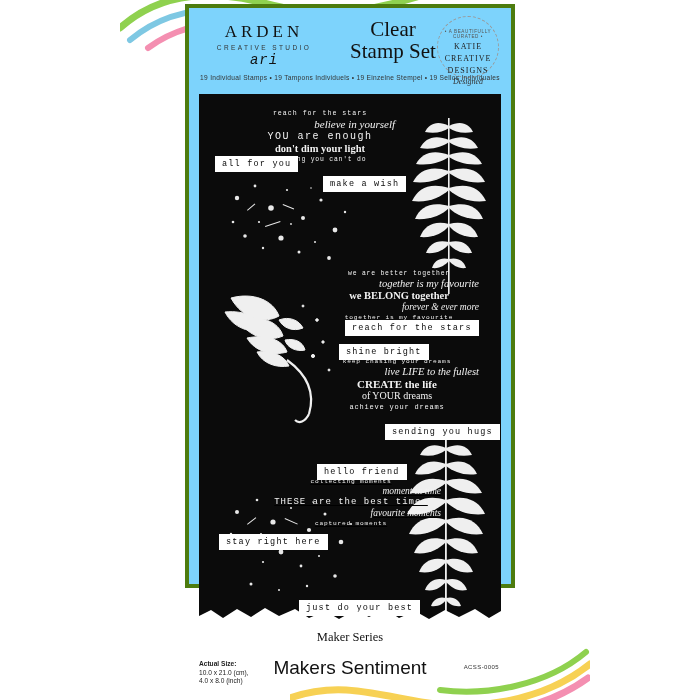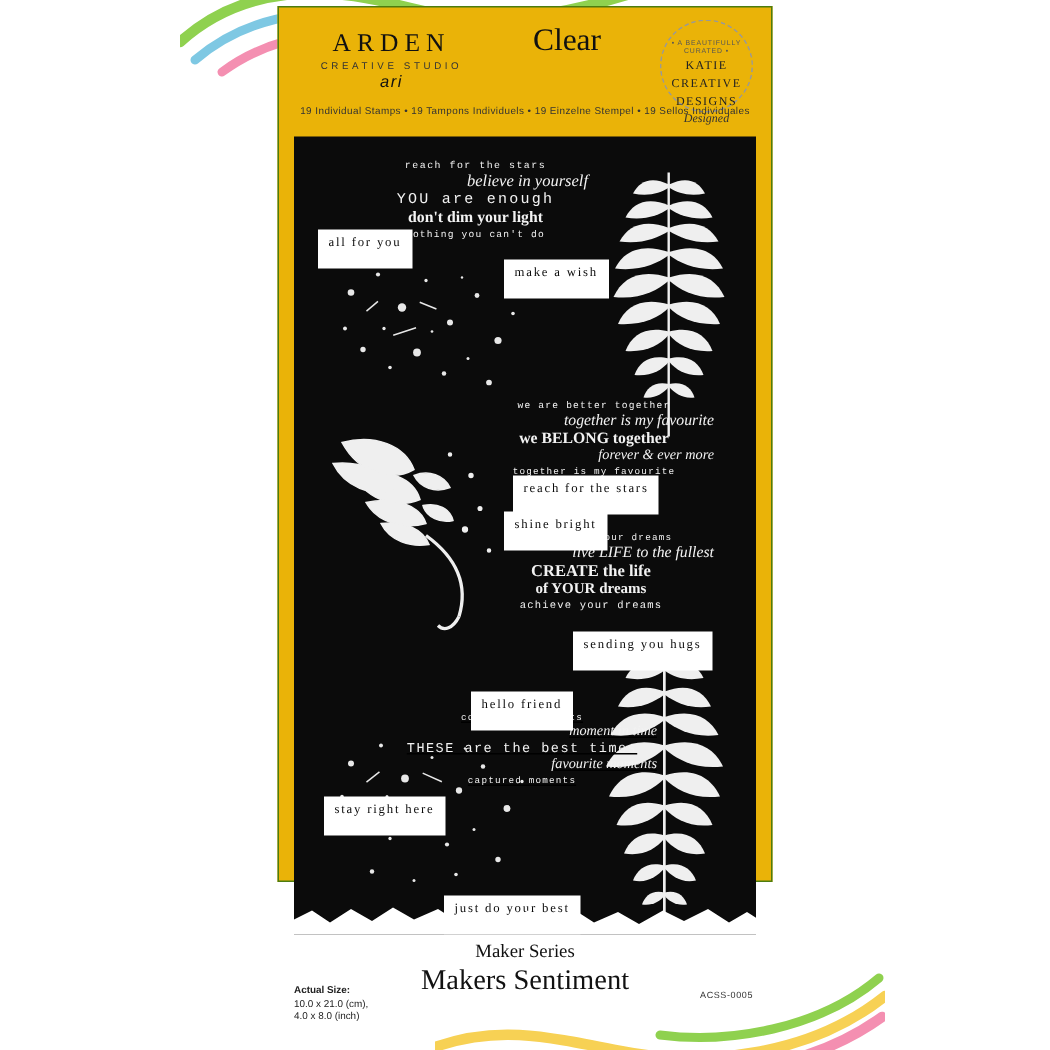--- a/index.html
+++ b/index.html
@@ -29,22 +29,22 @@
   .swoosh.tl { left: 120px; top: -12px; }
   .swoosh.br { right: 110px; bottom: -14px; }
 
   
   .package {
     position: absolute;
     left: 185px;
     top: 4px;
     width: 330px;
     height: 584px;
-    background: #eab308;
-    border: 1px solid #4d7c0f;
+    background: #7dd3fc;
+    border: 4px solid #4d7c0f;
     box-sizing: border-box;
   }
 
   
   .pkg-header {
     position: relative;
     height: 86px;
     padding: 10px 14px 0 14px;
     box-sizing: border-box;
   }
@@ -62,30 +62,30 @@
     color: #111;
     font-weight: 400;
   }
   .brand-sub {
     font-size: 6.5px;
     letter-spacing: 2.4px;
     color: #333;
     margin-top: 2px;
   }
   .brand-script {
-    font-family: Liberation Sans, sans-serif;
+    font-family: Liberation Mono, monospace;
     font-style: italic;
-    font-size: 11px;
+    font-size: 14px;
     color: #111;
     margin-top: 1px;
     letter-spacing: 1px;
   }
   .title-block {
     position: absolute;
-    left: 132px;
+    left: 144px;
     top: 10px;
     width: 120px;
     text-align: center;
   }
   .title-1, .title-2 {
     font-family: "Liberation Serif", serif;
     font-size: 21px;
     line-height: 22px;
     color: #111;
     font-weight: 400;
@@ -151,24 +151,24 @@
     right: 0;
     bottom: -2px;
     height: 26px;
   }
 
   
   .chip {
     position: absolute;
     background: #ffffff;
     color: #0b0b0b;
-    font-family: Liberation Serif, serif;
+    font-family: Liberation Mono, monospace;
     font-size: 8.5px;
     letter-spacing: 1.2px;
-    padding: 3px 7px 13px 7px;
+    padding: 3px 7px 3px 7px;
     white-space: nowrap;
     transform-origin: center;
   }
   .mono { font-family: "Liberation Mono", monospace; }
   .serif { font-family: "Liberation Serif", serif; }
   .script { font-family: "Liberation Serif", serif; font-style: italic; text-align: right; }
 
   .cluster { position: absolute; text-align: center; }
   .cluster div { color: #f2f2f2; white-space: nowrap; }
 
@@ -179,25 +179,25 @@
     padding-top: 4px;
     box-sizing: border-box;
     text-align: center;
   }
   .series {
     font-family: "Liberation Serif", serif;
     font-size: 12.5px;
     color: #111;
   }
   .prod-name {
-    font-family: Liberation Serif, serif;
+    font-family: Liberation Sans, sans-serif;
     font-size: 19px;
     line-height: 21px;
     color: #111;
-    margin-top: 1px;
+    margin-top: 12px;
   }
   .size-block {
     position: absolute;
     left: 10px;
     bottom: 12px;
     text-align: left;
     font-size: 6.6px;
     line-height: 8.6px;
     color: #222;
   }
@@ -233,20 +233,21 @@
     <div class="pkg-header">
 
       <div class="brand">
         <div class="brand-name">ARDEN</div>
         <div class="brand-sub">CREATIVE STUDIO</div>
         <div class="brand-script">ari</div>
       </div>
 
       <div class="title-block">
         <div class="title-1">Clear</div>
+        <div class="title-2">Stamp Set</div>
       </div>
 
       <div class="stamp-badge">
         <div class="badge-top">• A BEAUTIFULLY CURATED •</div>
         <div class="badge-main">KATIE</div>
         <div class="badge-main">CREATIVE</div>
         <div class="badge-main">DESIGNS</div>
         <div class="badge-script">Designed</div>
       </div>
 
@@ -395,34 +396,34 @@
           <div class="script" style="font-size:10.5px; margin-top:1px;">together is my favourite</div>
           <div class="serif" style="font-size:10.5px; font-weight:bold; margin-top:1px;">we BELONG together</div>
           <div class="script" style="font-size:9.5px; margin-top:1px;">forever &amp; ever more</div>
           <div class="mono" style="font-size:6.2px; letter-spacing:0.8px; margin-top:2px;">together is my favourite</div>
         </div>
 
         <div class="cluster" style="left:116px; top:264px; width:164px;">
           <div class="mono" style="font-size:6.2px; letter-spacing:0.8px;">keep chasing your dreams</div>
           <div class="script" style="font-size:10.5px; margin-top:1px;">live LIFE to the fullest</div>
           <div class="serif" style="font-size:11px; font-weight:bold; margin-top:1px;">CREATE the life</div>
-          <div class="serif" style="font-size:10px; font-weight:bold; margin-top:0px;">of YOUR dreams</div>
+          <div class="serif" style="font-size:10px; font-weight:normal; margin-top:0px;">of YOUR dreams</div>
           <div class="mono" style="font-size:7px; letter-spacing:0.8px; margin-top:2px;">achieve your dreams</div>
         </div>
 
         <div class="cluster" style="left:62px; top:384px; width:180px;text-decoration:underline;">
           <div class="mono" style="font-size:6.2px; letter-spacing:0.8px;">collecting moments</div>
           <div class="script" style="font-size:9.5px; margin-top:1px;">moment in time</div>
           <div class="mono" style="font-size:9px; letter-spacing:1px; margin-top:1px;">THESE are the best times</div>
           <div class="script" style="font-size:9.5px; margin-top:1px;">favourite moments</div>
           <div class="mono" style="font-size:6.2px; letter-spacing:0.8px; margin-top:2px;">captured moments</div>
         </div>
 
         <div class="chip" style="left:16px; top:62px;">all for you</div>
-        <div class="chip" style="left:140px; top:82px;">make a wish</div>
+        <div class="chip" style="left:124px; top:82px;">make a wish</div>
         <div class="chip" style="left:146px; top:226px;">reach for the stars</div>
         <div class="chip" style="left:140px; top:250px;">shine bright</div>
         <div class="chip" style="left:186px; top:330px;">sending you hugs</div>
         <div class="chip" style="left:118px; top:370px;">hello friend</div>
         <div class="chip" style="left:20px; top:440px;">stay right here</div>
         <div class="chip" style="left:100px; top:506px;">just do your best</div>
 
         <svg class="torn" viewBox="0 0 310 26" preserveAspectRatio="none">
           <path d="M0 14 L12 8 L24 16 L38 7 L52 15 L66 6 L80 14 L96 7 L110 16 L126 9 L140 17 L156 8 L170 15 L186 7 L200 16 L216 9 L230 17 L246 8 L260 15 L276 7 L290 16 L302 9 L310 14 L310 26 L0 26 Z" fill="#ffffff"></path>
         </svg>

